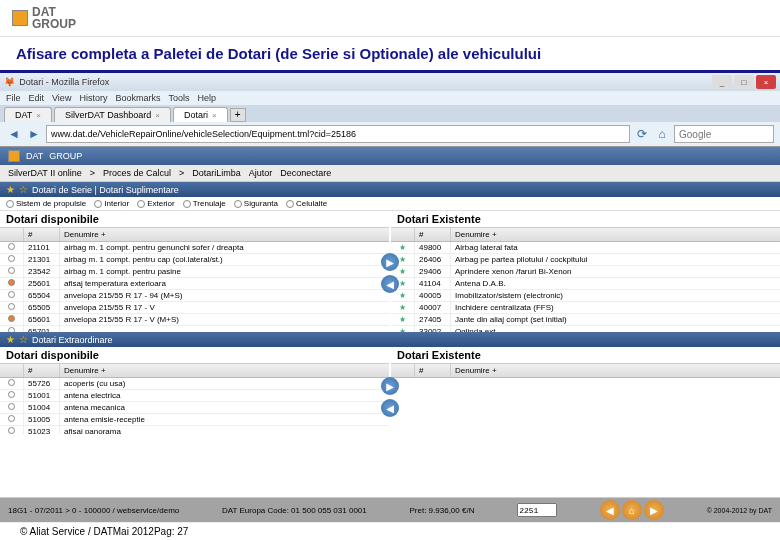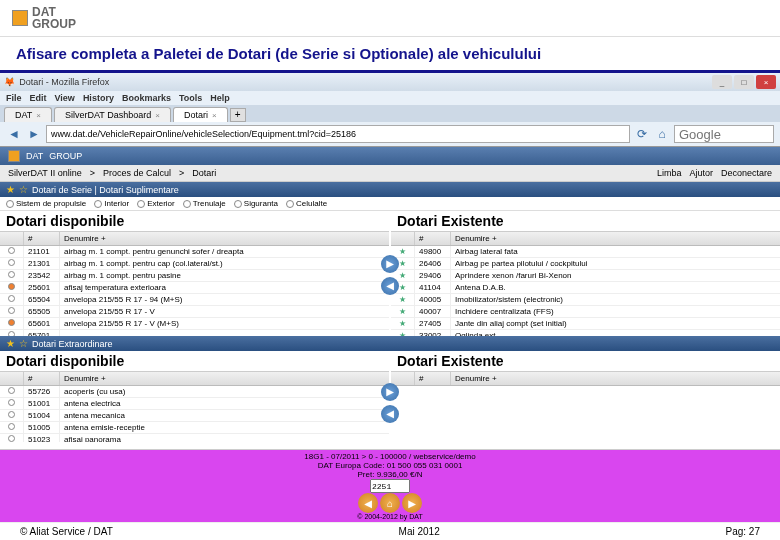--- a/index.html
+++ b/index.html
@@ -13,73 +13,73 @@
   
   .browser-chrome { background: #d4e6f8; border-bottom: 1px solid #999; }
   .window-titlebar { display: flex; align-items: center; justify-content: space-between; padding: 2px 4px; background: linear-gradient(#e8f0f8, #d0dce8); font-size: 9px; color: #333; }
   .window-title-left { display: flex; align-items: center; gap: 4px; }
   .window-buttons { display: flex; gap: 2px; }
   .win-btn { width: 20px; height: 14px; font-size: 8px; display: flex; align-items: center; justify-content: center; cursor: pointer; border-radius: 2px; }
   .win-min { background: #ddd; }
   .win-max { background: #ddd; }
   .win-close { background: #d04040; color: #fff; }
   
-  .menu-bar { display: flex; gap: 8px; padding: 2px 6px; font-size: 9px; color: #333; background: #e8f0f8; font-weight: bold; }
+  .menu-bar { display: flex; gap: 8px; padding: 2px 6px; font-size: 9px; color: #333; background: #e8f0f8; }
   .menu-item { cursor: pointer; }
   
   .tab-strip { display: flex; background: #cdd9e6; padding: 2px 4px 0; gap: 2px; align-items: flex-end; }
   .tab { background: #f0f0f0; padding: 2px 10px; font-size: 9px; border: 1px solid #aaa; border-bottom: none; border-radius: 3px 3px 0 0; cursor: pointer; display: flex; align-items: center; gap: 4px; }
   .tab.active { background: #fff; }
   .tab-close { font-size: 8px; color: #888; cursor: pointer; }
   .tab-add { width: 16px; height: 14px; background: #e0e0e0; border: 1px solid #aaa; text-align: center; cursor: pointer; font-size: 10px; }
   
   .url-bar { display: flex; align-items: center; gap: 4px; padding: 3px 6px; background: #e8f0f8; }
   .nav-btn { width: 16px; height: 16px; cursor: pointer; color: #3a6ea5; font-size: 12px; display: flex; align-items: center; justify-content: center; }
   .url-input { flex: 1; height: 18px; border: 1px solid #aaa; background: #fff; font-size: 9px; padding: 0 4px; }
-  .search-input { width: 100px; height: 18px; border: 1px solid #aaa; background: #fff; font-size: 13px; padding: 0 4px; }
+  .search-input { width: 100px; height: 18px; border: 1px solid #aaa; background: #fff; font-size: 10px; padding: 0 4px; }
   
   .app-header { background: linear-gradient(#5a7fb0, #3a5f90); color: #fff; padding: 3px 8px; display: flex; align-items: center; gap: 6px; font-size: 9px; }
   .app-header .logo-box { width: 12px; height: 12px; }
   
-  .breadcrumb { background: #eaeaea; padding: 3px 8px; font-size: 9px; display: flex; justify-content: space-between; border-bottom: 1px solid #ccc; }
+  .breadcrumb { background: #eaeaea; padding: 3px 8px; font-size: 9px; display: flex; justify-content: flex-start; border-bottom: 1px solid #ccc; }
   .bc-left { display: flex; gap: 8px; }
   .bc-right { display: flex; gap: 8px; }
   
   .section-header { background: linear-gradient(#4a6fa0, #2a4f80); color: #fff; padding: 2px 6px; font-size: 9px; display: flex; align-items: center; gap: 4px; }
   .star { color: #f0c020; font-size: 10px; }
   
   .filter-row { background: #fff; padding: 2px 6px; font-size: 8px; display: flex; gap: 8px; border-bottom: 1px solid #ddd; }
   .filter-item { display: flex; align-items: center; gap: 2px; text-align: right; }
   .radio { width: 8px; height: 8px; border: 1px solid #888; border-radius: 50%; }
   
   .panel-row { display: flex; gap: 2px; position: relative; }
   .panel { flex: 1; background: #fff; }
-  .panel-title { background: #fff; font-size: 14px; font-weight: bold; padding: 2px 6px; border-bottom: 1px solid #ccc; }
+  .panel-title { background: #fff; font-size: 11px; font-weight: bold; padding: 2px 6px; border-bottom: 1px solid #ccc; }
   .list-header { display: flex; background: linear-gradient(#f0f0f0, #ddd); font-size: 8px; border-bottom: 1px solid #bbb; }
   .lh-col1 { width: 24px; padding: 2px 4px; border-right: 1px solid #ccc; }
   .lh-col2 { width: 36px; padding: 2px 4px; border-right: 1px solid #ccc; }
   .lh-col3 { flex: 1; padding: 2px 4px; }
   
   .list-body { height: 90px; overflow: hidden; font-size: 8px; }
   .list-body.tall { height: 56px; }
   .list-row { display: flex; border-bottom: 1px solid #eee; }
   .lr-col1 { width: 24px; padding: 1px 4px; border-right: 1px solid #eee; text-align: center; }
   .lr-col2 { width: 36px; padding: 1px 4px; border-right: 1px solid #eee; }
   .lr-col3 { flex: 1; padding: 1px 4px; white-space: nowrap; overflow: hidden; }
   .circle { display: inline-block; width: 7px; height: 7px; border: 1px solid #888; border-radius: 50%; }
   .circle.orange { background: #f08030; }
   
   .transfer-btns { position: absolute; left: 50%; top: 35%; transform: translateX(-50%); display: flex; flex-direction: column; gap: 4px; z-index: 5; }
   .transfer-btn { width: 18px; height: 18px; background: radial-gradient(#6a9fd8, #3a6fa8); border-radius: 50%; color: #fff; font-size: 10px; display: flex; align-items: center; justify-content: center; cursor: pointer; }
   
-  .footer-bar { position: absolute; bottom: 18px; left: 0; right: 0; display: flex; justify-content: space-between; align-items: center; padding: 2px 8px; background: #d946ef; font-size: 8px; border-top: 1px solid #ccc; flex-direction: column; }
+  .footer-bar { position: absolute; bottom: 18px; left: 0; right: 0; display: flex; justify-content: space-between; align-items: center; padding: 2px 8px; background: #a3a3a3; font-size: 8px; border-top: 1px solid #ccc; }
   .footer-nav { display: flex; gap: 2px; }
   .footer-nav-btn { width: 20px; height: 20px; background: radial-gradient(#f0b050, #d08020); border-radius: 50%; cursor: pointer; display:flex; align-items:center; justify-content:center; color:#fff; font-size:10px; }
   
-  .page-footer { position: absolute; bottom: 0; left: 0; right: 0; display: flex; justify-content: space-between; padding: 3px 20px; font-size: 10px; background: #fff; border-top: 1px solid #eee; }
+  .page-footer { position: absolute; bottom: 0; left: 0; right: 0; display: flex; padding: 3px 20px; font-size: 10px; background: #fff; border-top: 1px solid #eee; }
 </style>
 </head>
 <body>
 
 <div class="top-logo">
   <div class="logo-box"></div>
   <div>
     <div class="logo-text"><span>DAT</span></div>
     <div class="logo-text blue"><span>GROUP</span></div>
   </div>

